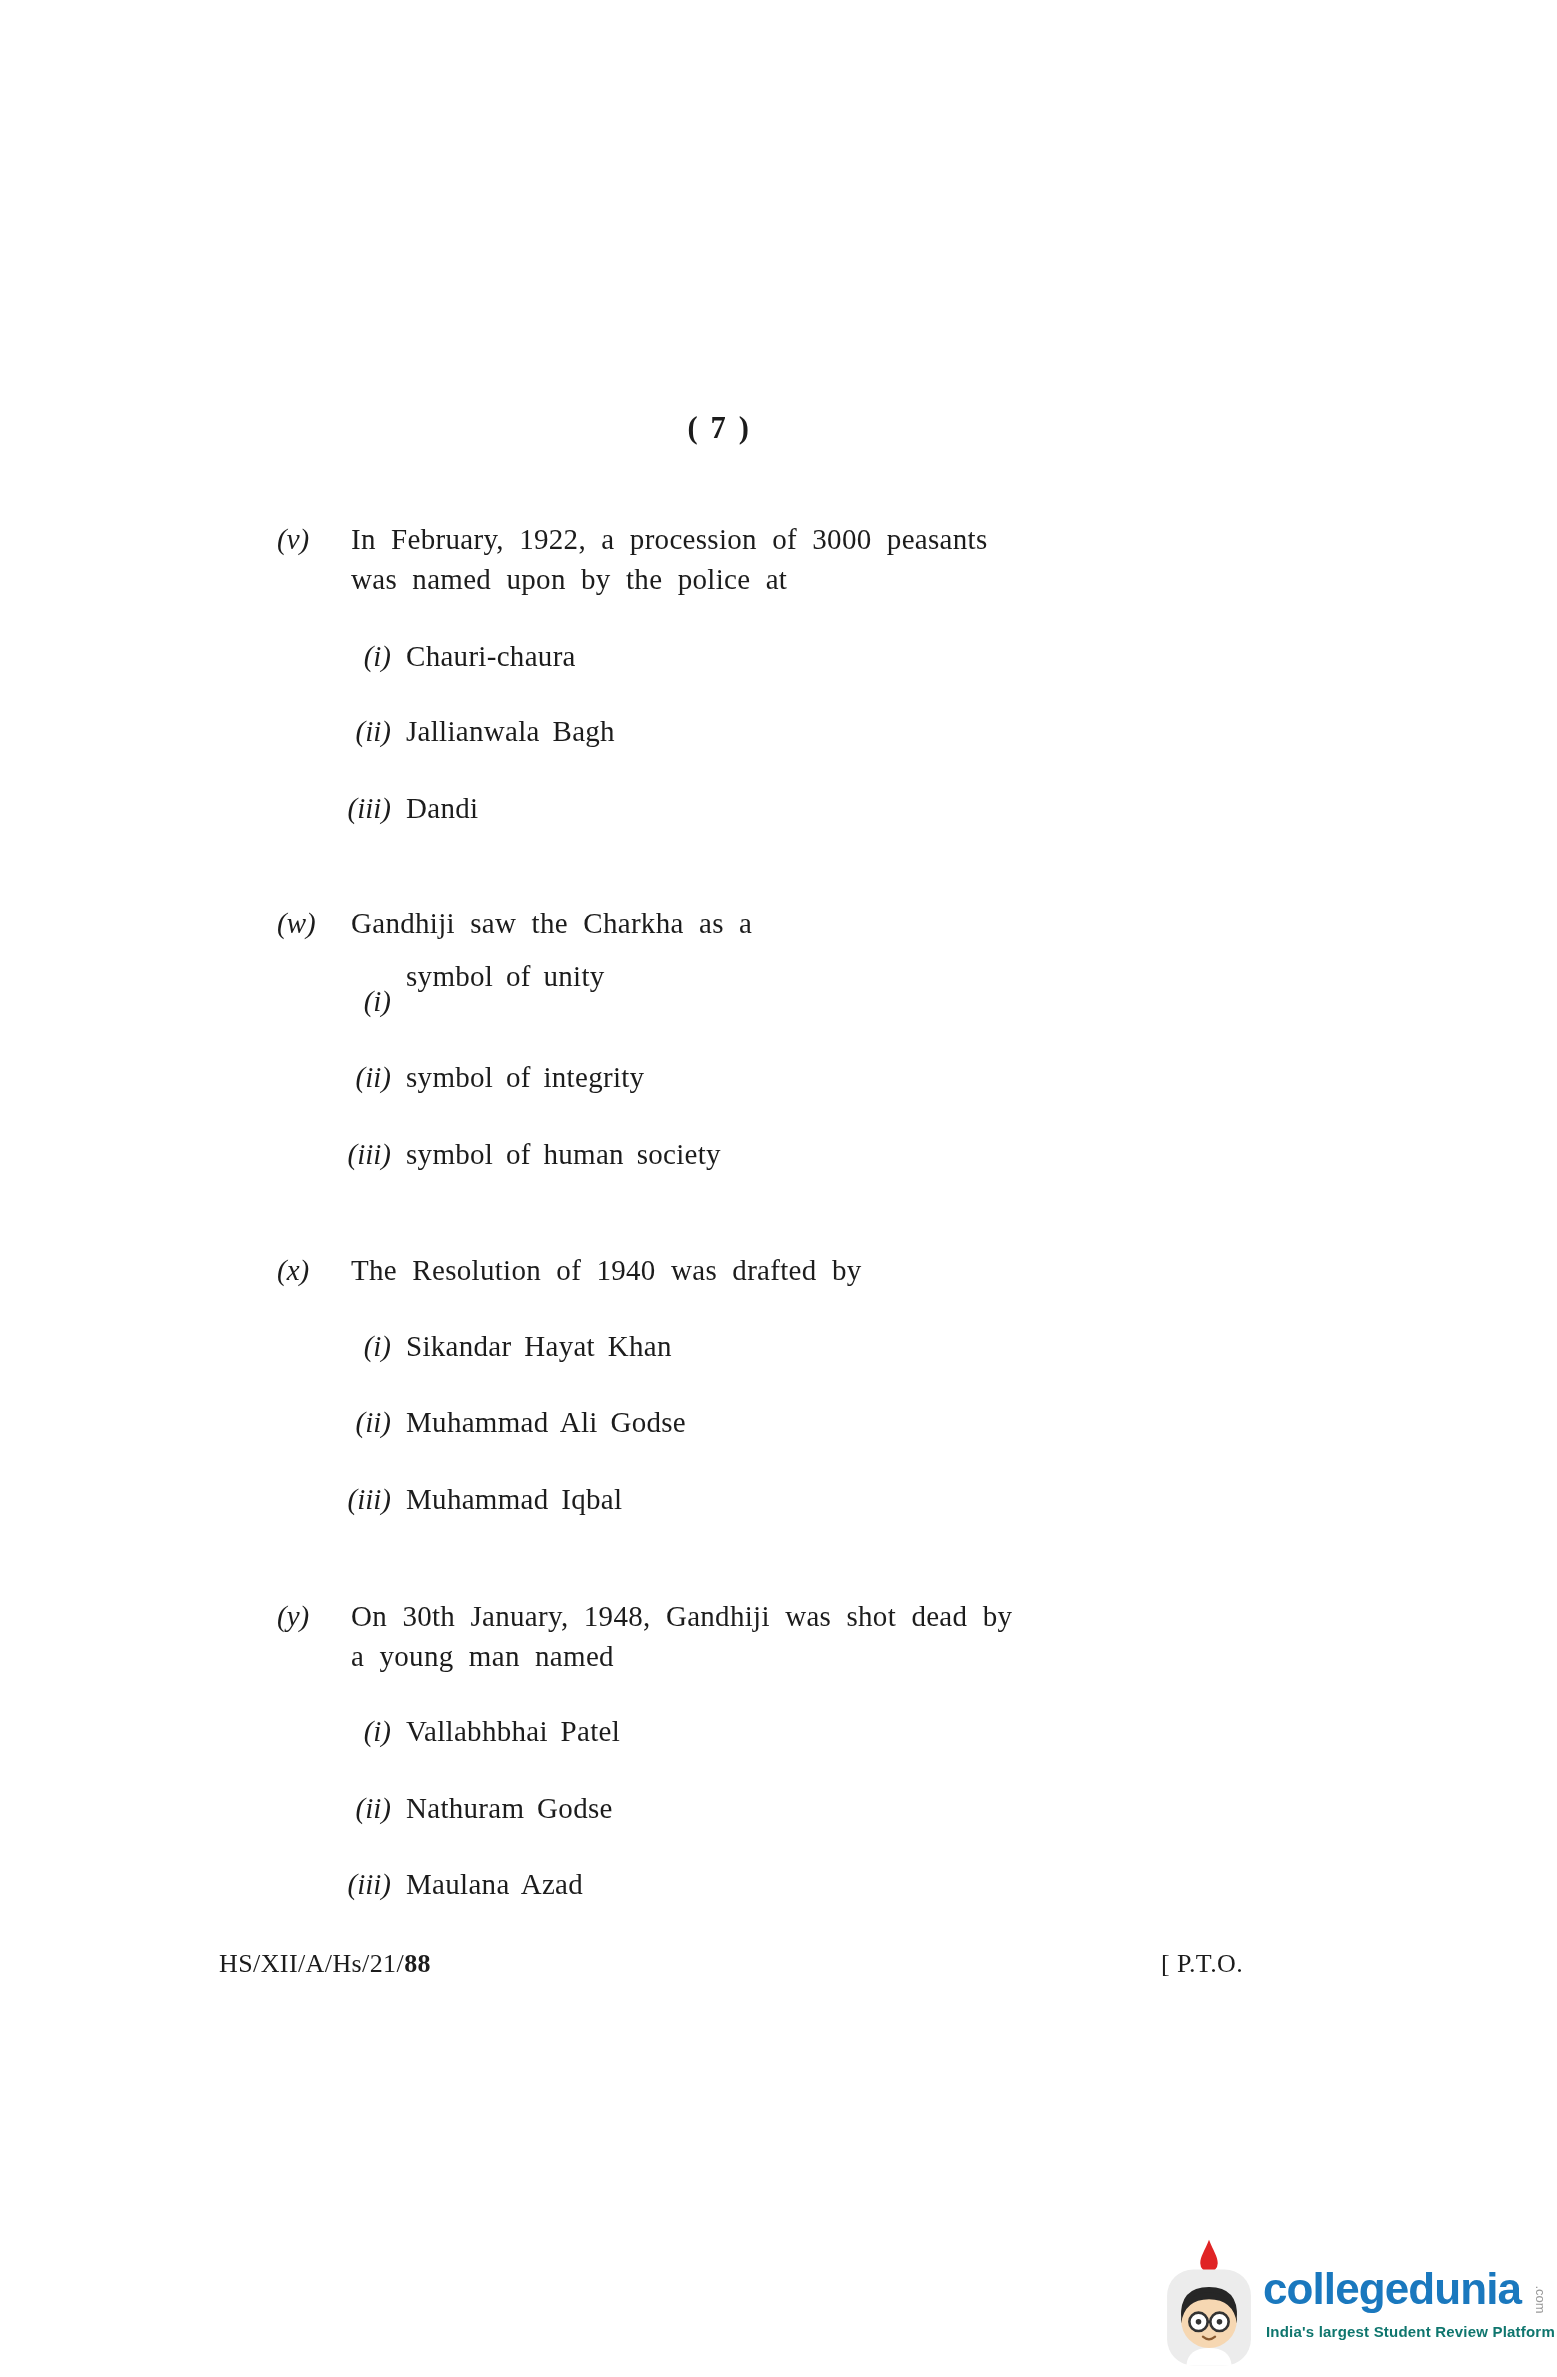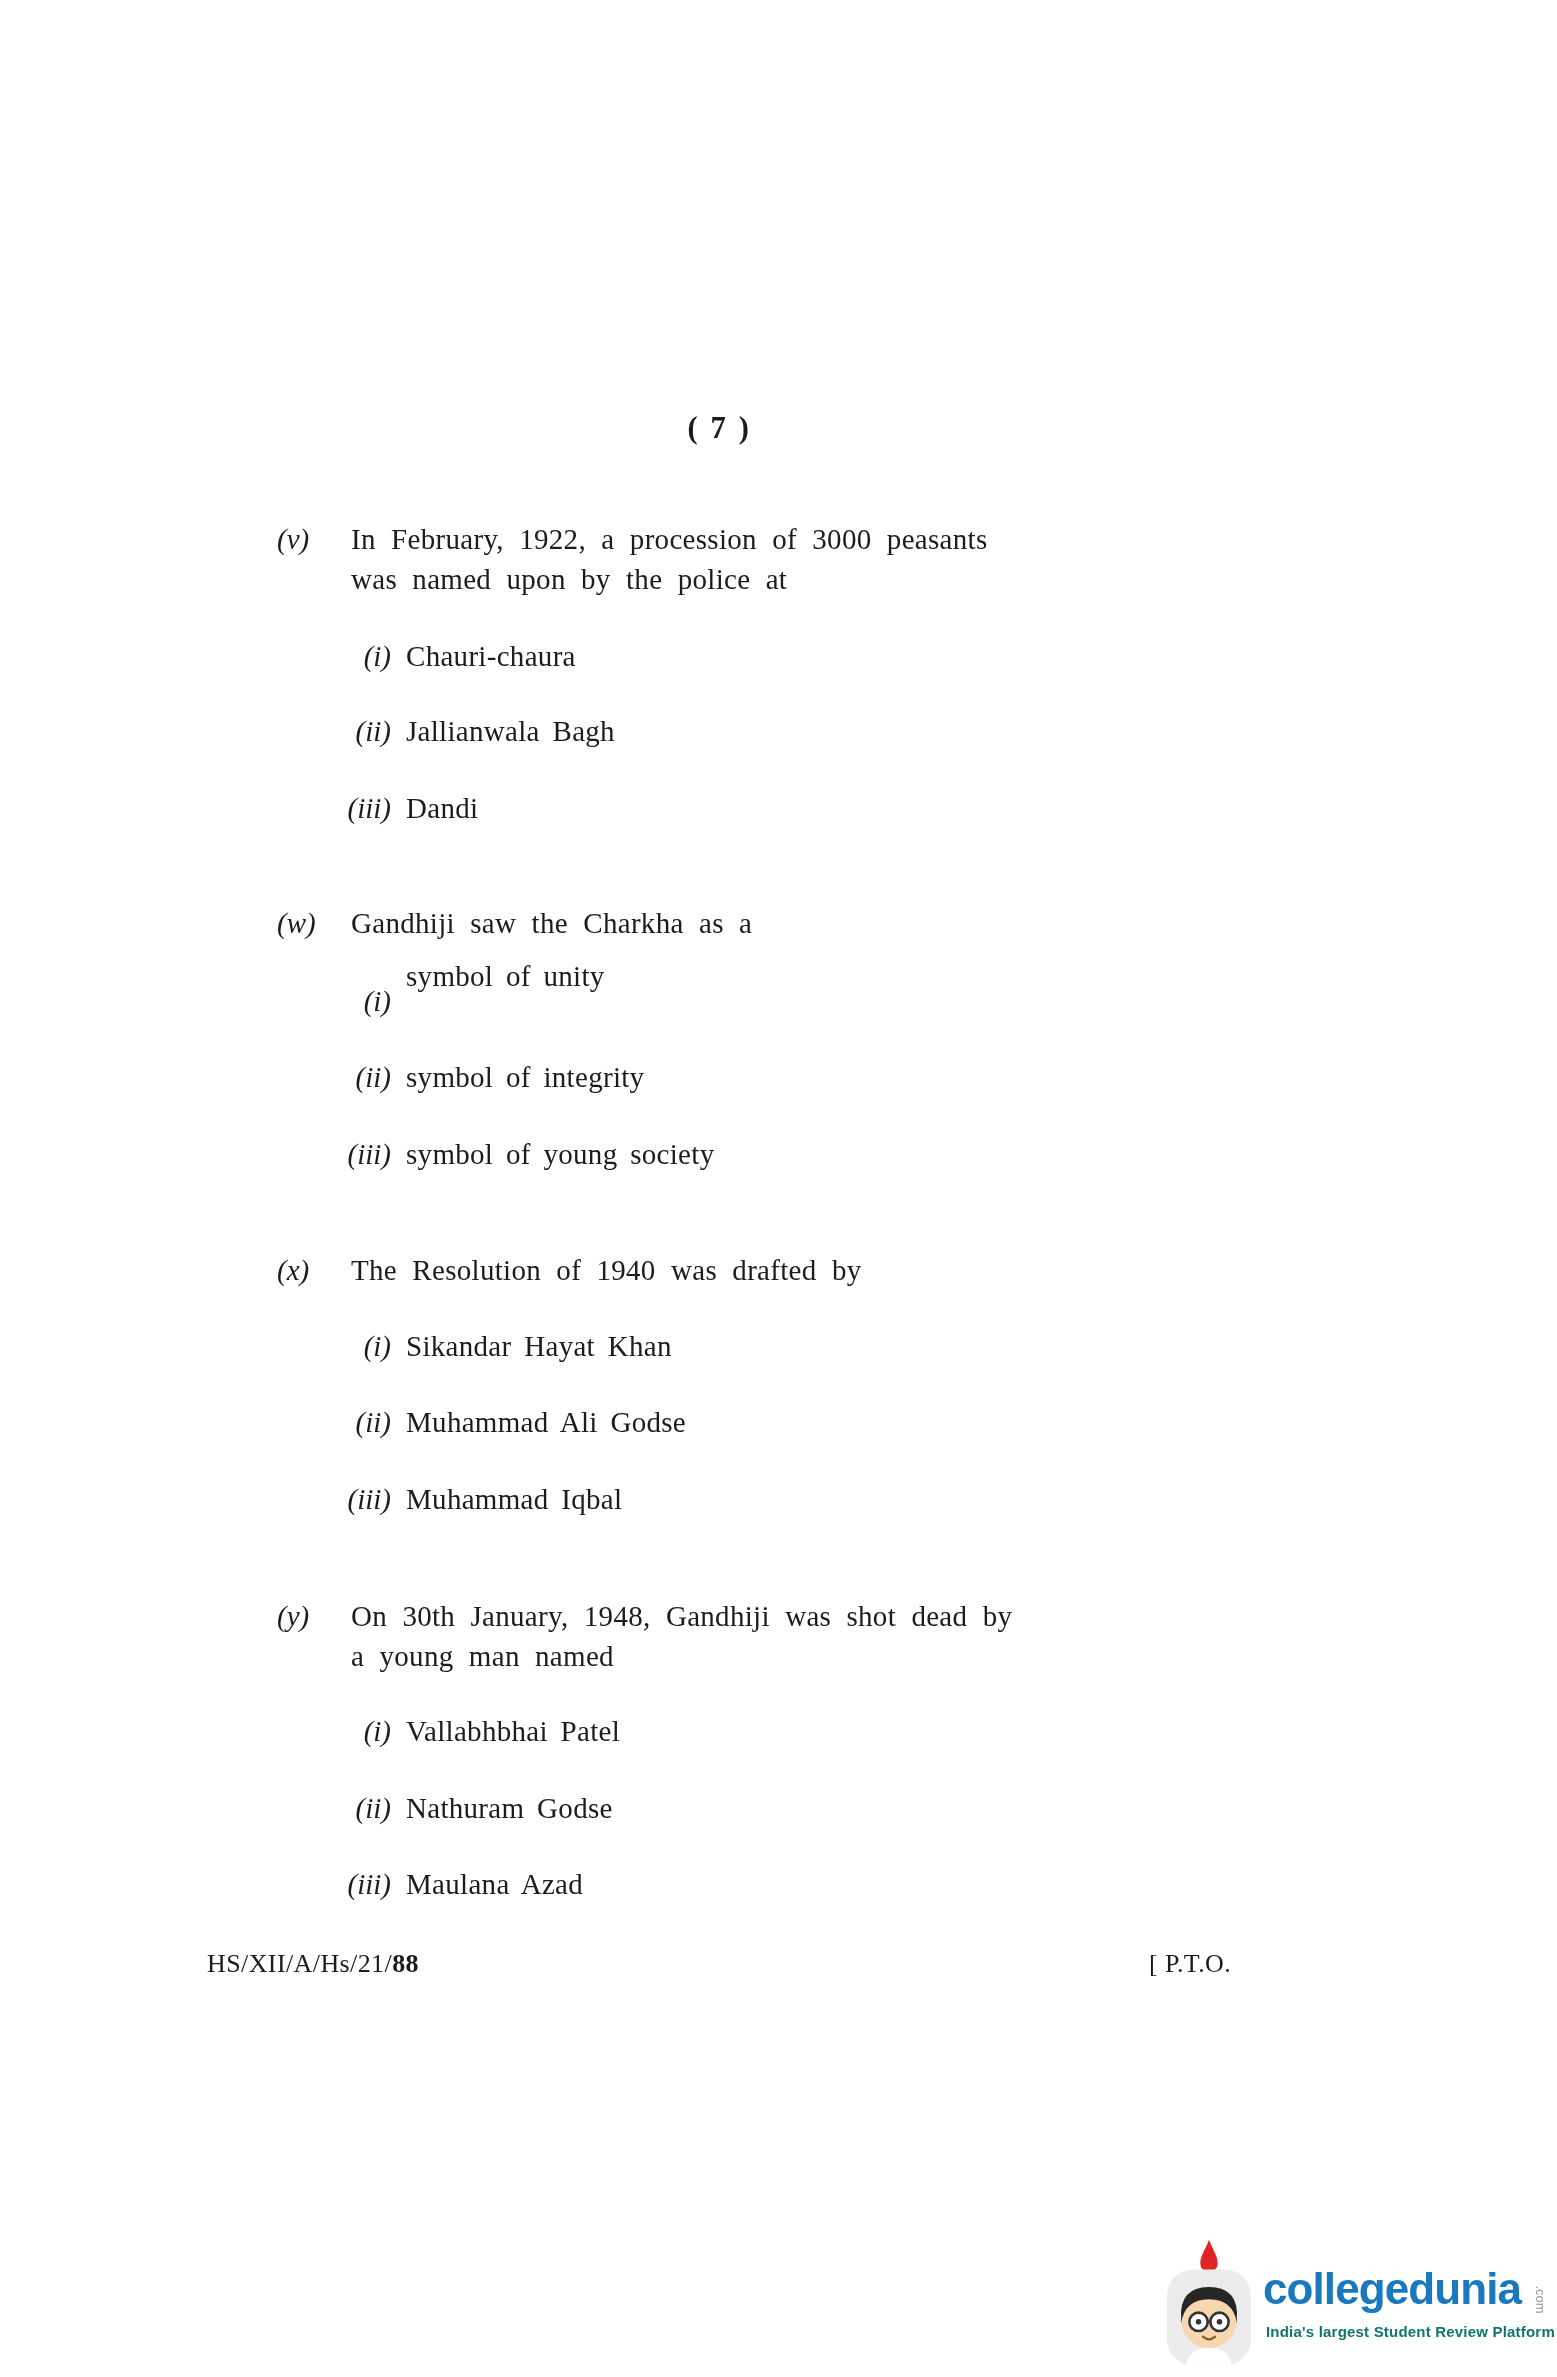--- a/index.html
+++ b/index.html
@@ -24,21 +24,21 @@
     word-spacing:7.8px; letter-spacing:0.3px;
   }
   .olabel {
     left:267px; width:124px; text-align:right; font-style:italic;
     font-size:29px; line-height:37px;
   }
   .otext {
     left:406px; font-size:29px; line-height:37px; word-spacing:5.2px; letter-spacing:0.3px;text-align:right;
   }
 
-  .footer { font-size:26px; line-height:33px; letter-spacing:0.4px; }
+  .footer { font-size:26px; line-height:33px; letter-spacing:0.4px;margin-left:12px; }
   .footer-left  { left:207px;  top:1947px; }
   .footer-right { left:1149px; top:1947px; }
   .b { font-weight:700; }
 
   .logo { left:1160px; top:2238px; width:398px; height:140px; }
   .mascot { position:absolute; left:0; top:0; }
   .brand {
     position:absolute; left:103px; top:26px;
     font-family:"Liberation Sans","DejaVu Sans",sans-serif;
     font-weight:700; font-size:44px; color:#1a78be; letter-spacing:-0.9px;
@@ -74,21 +74,21 @@
   <div class="abs otext" style="top:790px">Dandi</div>
 
   <span class="abs qlabel" style="top:905px">(w)</span>
   <div class="abs qtext" style="top:905px">Gandhiji saw the Charkha as a</div>
 
   <span class="abs olabel" style="top:983px">(i)</span>
   <div class="abs otext" style="top:958px">symbol of unity</div>
   <span class="abs olabel" style="top:1059px">(ii)</span>
   <div class="abs otext" style="top:1059px">symbol of integrity</div>
   <span class="abs olabel" style="top:1136px">(iii)</span>
-  <div class="abs otext" style="top:1136px">symbol of young society</div>
+  <div class="abs otext" style="top:1136px">symbol of human society</div>
 
   <span class="abs qlabel" style="top:1252px">(x)</span>
   <div class="abs qtext" style="top:1252px">The Resolution of 1940 was drafted by</div>
 
   <span class="abs olabel" style="top:1328px">(i)</span>
   <div class="abs otext" style="top:1328px">Sikandar Hayat Khan</div>
   <span class="abs olabel" style="top:1404px">(ii)</span>
   <div class="abs otext" style="top:1404px">Muhammad Ali Godse</div>
   <span class="abs olabel" style="top:1481px">(iii)</span>
   <div class="abs otext" style="top:1481px">Muhammad Iqbal</div>

